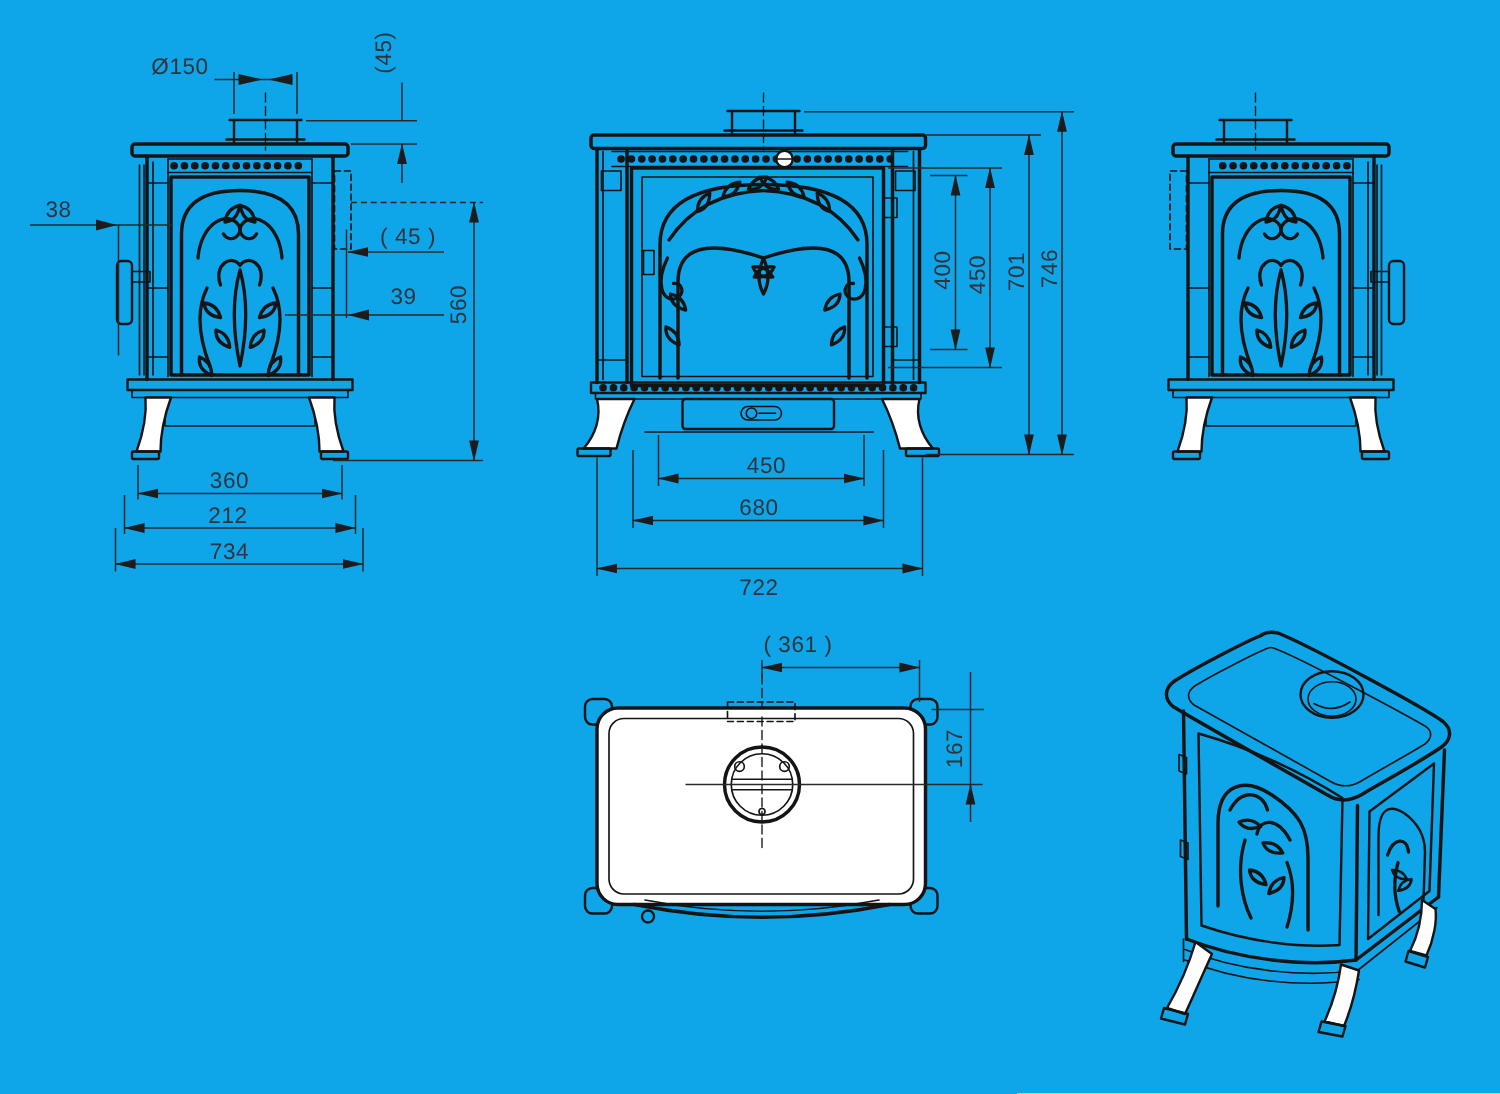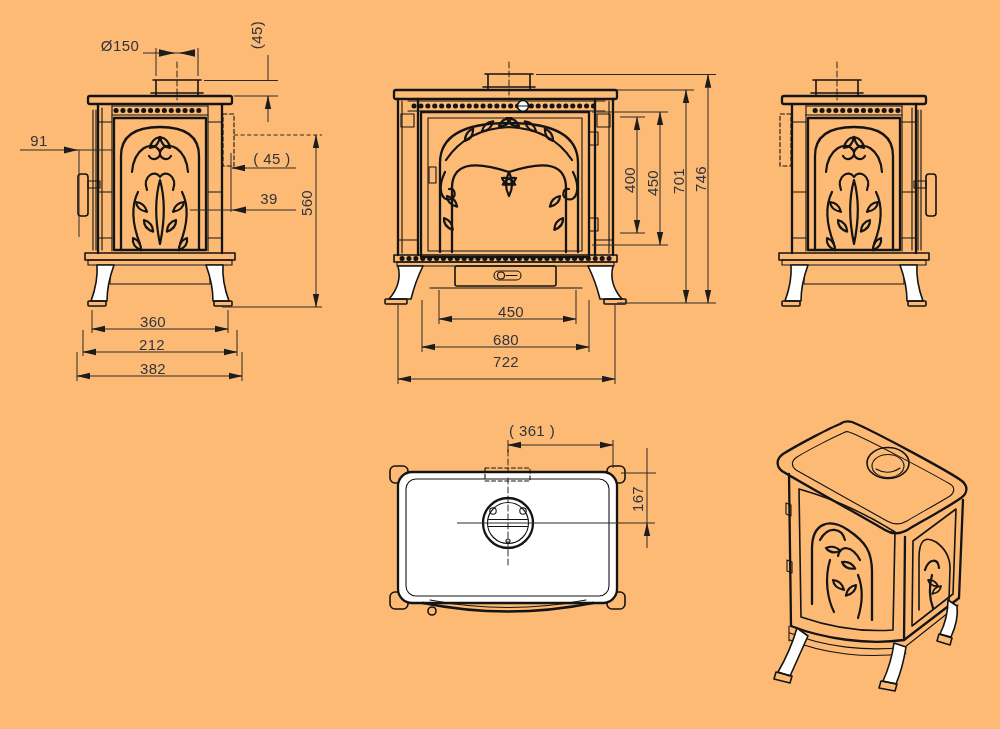--- a/index.html
+++ b/index.html
@@ -1,16 +1,16 @@
 <!DOCTYPE html>
 <html><head>
 <meta charset="utf-8">
 <style>
   html,body{margin:0;padding:0;background:#ffffff;}
-  #canvas{position:relative;width:1000px;height:729px;background:#fdba74;overflow:hidden;
+  #canvas{position:relative;width:1000px;height:729px;background:#0ea5e9;overflow:hidden;
           font-family:"Liberation Sans", sans-serif;}
   #canvas svg{position:absolute;left:0;top:0;}
   .dim{position:absolute;font-size:15px;color:#31343d;letter-spacing:.4px;white-space:nowrap;
        transform:translate(-50%,-50%);line-height:1;}
   .dim.v{transform:translate(-50%,-50%) rotate(-90deg);}
   
   .obj{stroke:#141414;fill:none;stroke-width:1.6;stroke-linecap:round;stroke-linejoin:round;}
   .hv{stroke-width:2.3;}
   .th{stroke-width:1.1;}
   .fol{stroke-width:2.2;stroke-linecap:round;}
@@ -254,32 +254,32 @@
     <path class="dimln" d="M508,440 V452 M613,440 V468"></path>
     <path class="dimln" d="M508,445 H613" marker-start="url(#arw)" marker-end="url(#arw)"></path>
 
     <path class="dimln" d="M457,523 H655 M621,473 H656 M647,473 V523"></path>
     <path class="dimln" d="M647,448 V473 M647,548 V523" marker-end="url(#arw)"></path>
   </g>
 </svg>
 
   <div class="dim" style="left:120px;top:45px">Ø150</div>
   <div class="dim v" style="left:256px;top:35px">(45)</div>
-  <div class="dim" style="left:39px;top:140px">91</div>
+  <div class="dim" style="left:39px;top:140px">38</div>
   <div class="dim" style="left:272px;top:158px">( 45 )</div>
   <div class="dim" style="left:269px;top:198px">39</div>
   <div class="dim v" style="left:306px;top:203px">560</div>
   <div class="dim" style="left:153px;top:321px">360</div>
   <div class="dim" style="left:152px;top:344px">212</div>
-  <div class="dim" style="left:153px;top:368px">382</div>
+  <div class="dim" style="left:153px;top:368px">734</div>
 
   <div class="dim v" style="left:629px;top:180px">400</div>
   <div class="dim v" style="left:652px;top:183px">450</div>
   <div class="dim v" style="left:678px;top:181px">701</div>
   <div class="dim v" style="left:700px;top:179px">746</div>
   <div class="dim" style="left:511px;top:311px">450</div>
   <div class="dim" style="left:506px;top:339px">680</div>
-  <div class="dim" style="left:506px;top:361px">722</div>
+  <div class="dim" style="left:506px;top:392px">722</div>
 
   <div class="dim" style="left:532px;top:430px">( 361 )</div>
   <div class="dim v" style="left:637px;top:499px">167</div>
 
 </div>
 
 </body></html>

